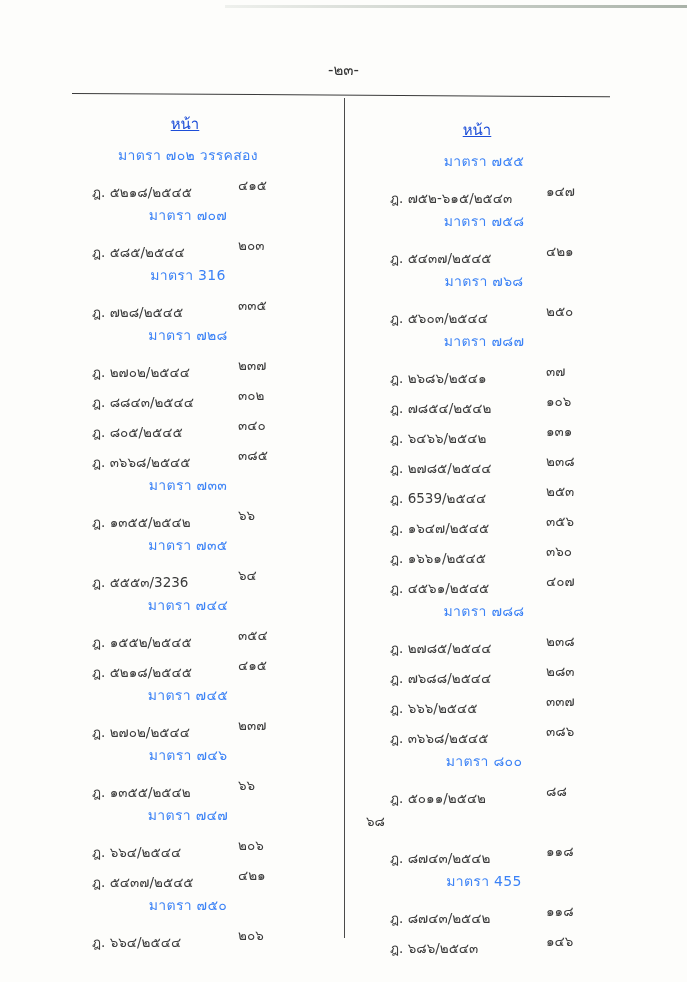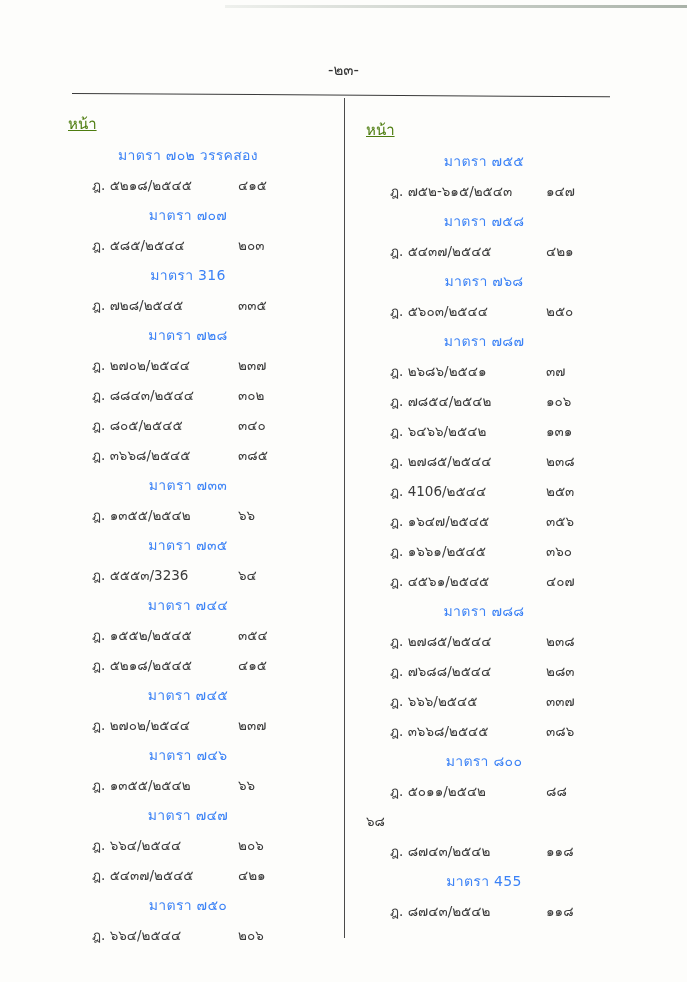--- a/index.html
+++ b/index.html
@@ -10,26 +10,26 @@
   .scan-edge { position:absolute; left:225px; top:5px; width:462px; height:3px;
     background:linear-gradient(90deg, rgba(180,190,180,0.2), #a9b2a8); }
   .page-number { position:absolute; left:0; width:687px; top:58px; text-align:center;
     font-size:15px; color:#333; }
   .top-rule { position:absolute; left:72px; top:93px; width:538px; height:1px; background:#3a3a3a;
     transform:rotate(0.35deg); transform-origin:left; }
   .divider { position:absolute; left:344px; top:98px; width:1px; height:840px; background:#4a4a4a; }
   .col { position:absolute; top:112px; }
   .col.left { left:68px; width:240px; }
   .col.right { left:366px; width:236px; }
-  .head-page { text-align:left; font-size:15px; text-decoration:underline; height:28px; line-height:24px; color:#4d7c0f; }
+  .head-page { text-align:center; font-size:15px; text-decoration:underline; height:28px; line-height:24px; color:#1d4ed8; }
   .col.left .head-page { padding-right:6px; }
   .col.right .head-page { padding-right:14px; margin-top:6px; }
   .section { font-size:14px; height:30px; line-height:30px; color:#3b82f6; letter-spacing:0.3px;text-align:center; }
   .entry { display:flex; height:30px; line-height:30px; font-size:13.5px; color:#3a3a3a; }
-  .entry .ref { padding-left:24px; flex:1; }
+  .entry .ref { padding-left:24px; flex:1;margin-top:7px; }
   .col.left .entry .page { width:70px; text-align:left; }
   .col.right .entry .page { width:56px; text-align:left; }
 </style>
 </head>
 <body>
 
 <div class="scan-edge"></div>
 <div class="page-number">-๒๓-</div>
 <div class="top-rule"></div>
 <div class="divider"></div>
@@ -144,21 +144,21 @@
       </div>
       <div class="entry">
         <span class="ref">ฎ. ๖๔๖๖/๒๕๔๒</span>
         <span class="page">๑๓๑</span>
       </div>
       <div class="entry">
         <span class="ref">ฎ. ๒๗๘๕/๒๕๔๔</span>
         <span class="page">๒๓๘</span>
       </div>
       <div class="entry">
-        <span class="ref">ฎ. 4106/๒๕๔๔</span>
+        <span class="ref">ฎ. 6539/๒๕๔๔</span>
         <span class="page">๒๕๓</span>
       </div>
       <div class="entry">
         <span class="ref">ฎ. ๑๖๔๗/๒๕๔๕</span>
         <span class="page">๓๕๖</span>
       </div>
       <div class="entry">
         <span class="ref">ฎ. ๑๖๖๑/๒๕๔๕</span>
         <span class="page">๓๖๐</span>
       </div>
@@ -193,14 +193,18 @@
       </div>
       <div class="entry">
         <span class="ref">ฎ. ๘๗๔๓/๒๕๔๒</span>
         <span class="page">๑๑๘</span>
       </div>
       <div class="section">มาตรา 455</div>
       <div class="entry">
         <span class="ref">ฎ. ๘๗๔๓/๒๕๔๒</span>
         <span class="page">๑๑๘</span>
       </div>
+      <div class="entry">
+        <span class="ref">ฎ. ๖๘๖/๒๕๔๓</span>
+        <span class="page">๑๔๖</span>
+      </div>
     </div>
 </div>
 
 </body></html>

